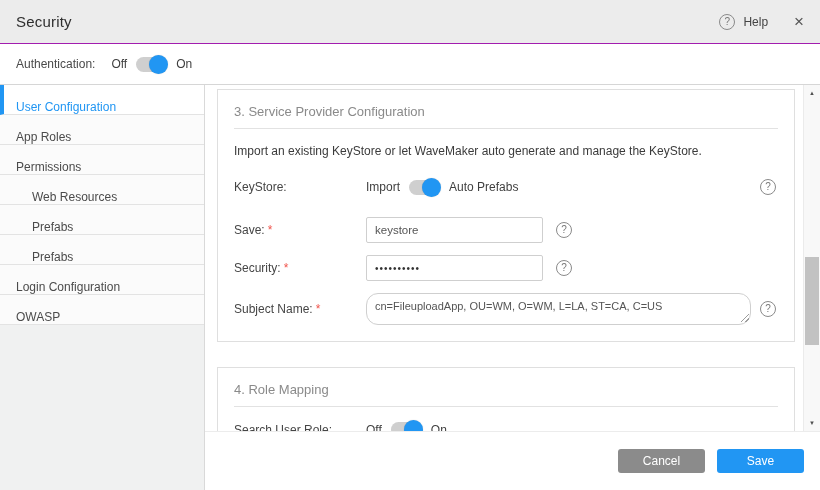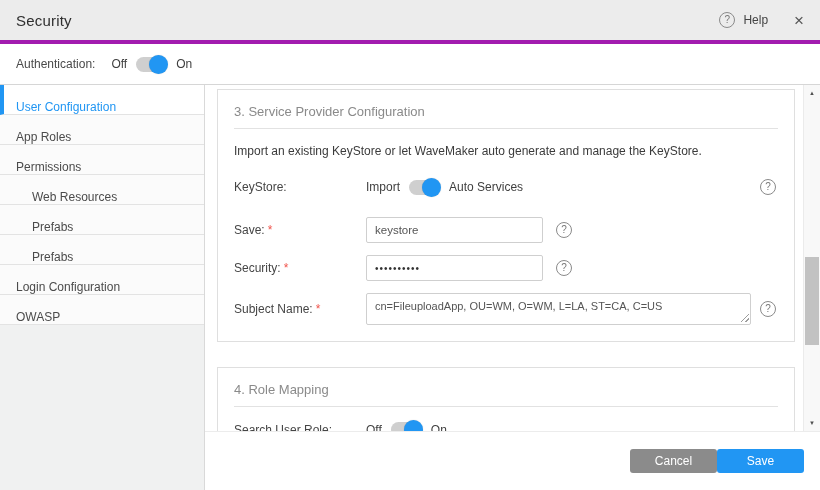--- a/index.html
+++ b/index.html
@@ -3,21 +3,21 @@
 <meta charset="utf-8">
 <style>
   * { margin:0; padding:0; box-sizing:border-box; }
   html,body { background:#fff; }
   .app {
     width:820px; height:490px; position:relative; overflow:hidden;
     font-family:"Liberation Sans", sans-serif; background:#fff;
     display:flex; flex-direction:column; color:#444;
   }
   
-  .titlebar { height:44px; flex:none; background:#ececec; border-bottom:4px solid #a21caf;
+  .titlebar { height:44px; flex:none; background:#ececec; border-bottom:1px solid #a21caf;
     display:flex; align-items:center; padding:0 16px; }
   .titlebar h1 { font-size:15px; font-weight:400; color:#2f2f2f; letter-spacing:.2px; }
   .titlebar-right { margin-left:auto; display:flex; align-items:center; }
   .qmark { width:16px; height:16px; flex:none; border:1px solid #8a8a8a; border-radius:50%;
     color:#777; font-size:10px; line-height:14px; text-align:center; cursor:pointer; }
   .help-label { font-size:12px; color:#444; margin-left:8px; cursor:pointer; }
   .close { font-size:17px; color:#555; margin-left:26px; cursor:pointer; line-height:1; }
   
   .auth-bar { height:41px; flex:none; background:#fff; border-bottom:1px solid #d6d6d6;
     display:flex; align-items:center; padding:0 16px; }
@@ -45,37 +45,37 @@
   .row.toggle-row { margin-bottom:22px; }
   .row:last-child { margin-bottom:2px; }
   .row-label { width:132px; flex:none; font-size:12px; color:#454545; }
   .req { color:#f0544c; margin-left:3px; }
   .text-input { width:177px; height:26px; border:1px solid #cfcfcf; border-radius:2px;
     padding:0 8px; font-size:11.5px; color:#555; font-family:inherit; background:#fff; }
   .text-input.pw { font-size:10px; letter-spacing:1px; color:#333; }
   .field-q { margin-left:13px; }
   .q-auto { margin-left:auto; margin-right:2px; }
   .ta-wrap { position:relative; width:385px; }
-  .ta-wrap textarea { width:100%; height:32px; border:1px solid #cfcfcf; border-radius:2px;
+  .ta-wrap textarea { width:100%; height:32px; border:1px solid #cfcfcf; border-radius:12px;
     padding:5px 8px; font-size:11px; color:#555; font-family:inherit; resize:none;
     overflow:hidden; line-height:1.35; display:block; background:#fff; }
   .grip { position:absolute; right:2px; bottom:3px; width:9px; height:9px; cursor:nwse-resize;
     background:repeating-linear-gradient(-45deg, transparent, transparent 2px, #9d9d9d 2px, #9d9d9d 3px);
     clip-path:polygon(100% 0, 100% 100%, 0 100%); }
   
   .scrollbar { position:absolute; top:0; right:0; bottom:59px; width:17px;
     background:#f8f8f8; border-left:1px solid #ebebeb; }
   .sb-arrow { position:absolute; left:0; right:0; height:14px; font-size:6px; color:#505050;
     text-align:center; line-height:14px; cursor:pointer; }
   .sb-arrow.up { top:1px; } .sb-arrow.down { bottom:1px; }
   .sb-thumb { position:absolute; left:1px; right:1px; top:172px; height:88px; background:#c2c2c2; cursor:pointer; }
   
   .footer { position:absolute; left:0; right:0; bottom:0; height:59px; background:#fff;
     border-top:1px solid #ececec; display:flex; align-items:center; justify-content:flex-end;
-    padding-right:16px; }
+    gap:12px; padding-right:16px; }
   .btn { height:24px; min-width:87px; border:none; border-radius:3px; color:#fff;
     font-size:12px; font-family:inherit; cursor:pointer; padding:0 24px; }
   .btn.cancel { background:#8b8b8b; }
   .btn.save { background:#2196f3; }
 </style>
 </head>
 <body>
 
 <div class="app">
 
@@ -133,21 +133,21 @@
           <div class="card-title">3. Service Provider Configuration</div>
           <hr class="card-divider">
           <p class="desc">Import an existing KeyStore or let WaveMaker auto generate and manage the KeyStore.</p>
 
           <div class="row toggle-row">
             <span class="row-label">KeyStore:</span>
             <span class="tog-label">Import</span>
             <div class="toggle">
                 <span class="knob"></span>
               </div>
-            <span class="tog-label">Auto Services</span>
+            <span class="tog-label">Auto Prefabs</span>
             <span class="qmark q-auto">?</span>
           </div>
 
           <div class="row">
             <span class="row-label"><span>Save:</span><span class="req">*</span></span>
             <input class="text-input" type="text" value="keystore" style="">
             <span class="qmark field-q">?</span>
           </div>
 
           <div class="row">

